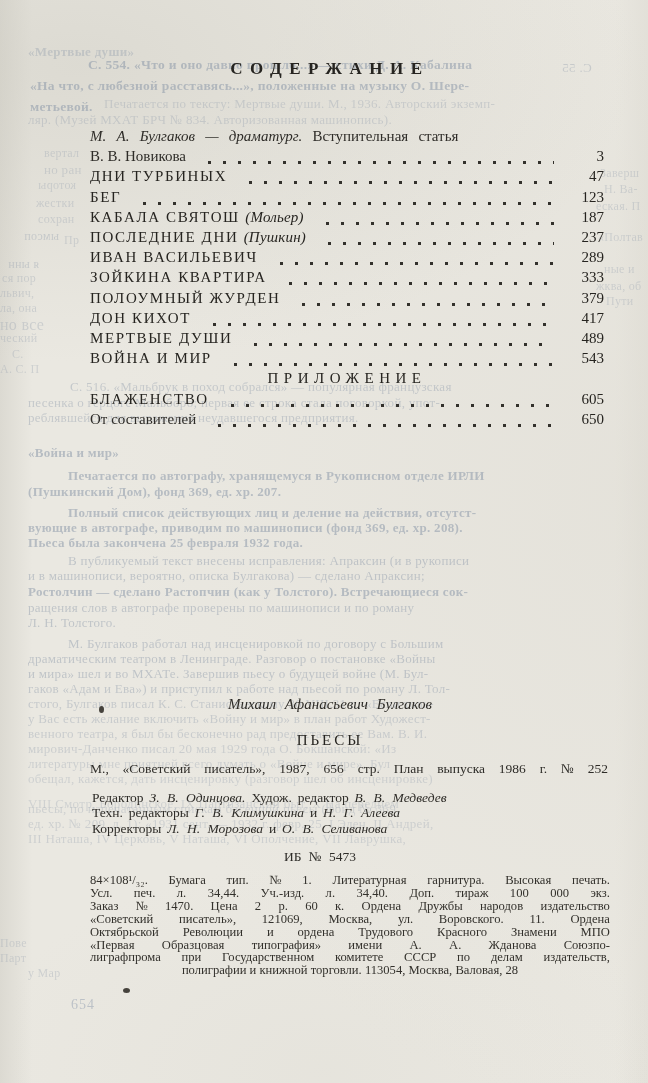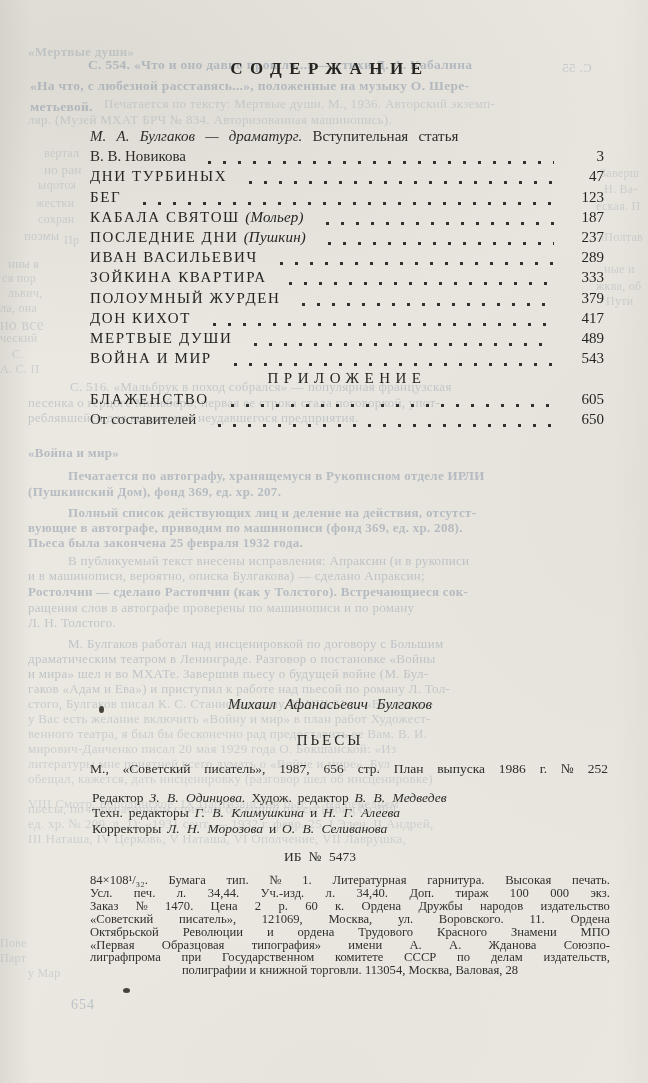--- a/index.html
+++ b/index.html
@@ -83,21 +83,21 @@
       <div class="ghost" style="left: 28px; top: 112px; font-size: 13px; opacity: 0.32;">ляр. (Музей МХАТ БРЧ № 834. Авторизованная машинопись).</div>
       <div class="ghost" style="left: 44px; top: 146px; font-size: 12px; opacity: 0.3;">вертал</div>
       <div class="ghost" style="left: 44px; top: 162px; font-size: 13px; opacity: 0.3;">но ран</div>
       <div class="ghost m" style="left: 38px; top: 178px; font-size: 12px; opacity: 0.3;">которы</div>
       <div class="ghost" style="left: 36px; top: 196px; font-size: 12px; opacity: 0.3;">жестки</div>
       <div class="ghost" style="left: 38px; top: 212px; font-size: 12px; opacity: 0.3;">сохран</div>
       <div class="ghost m" style="left: 24px; top: 229px; font-size: 12px; opacity: 0.35;">ымсоп</div>
       <div class="ghost" style="left: 64px; top: 233px; font-size: 12px; opacity: 0.3;">Пр</div>
       <div class="ghost m" style="left: 8px; top: 257px; font-size: 12px; opacity: 0.35;">я ынн</div>
       <div class="ghost" style="left: 2px; top: 271px; font-size: 12px; opacity: 0.3;">ся пор</div>
-      <div class="ghost" style="left: 0px; top: 286px; font-size: 12px; opacity: 0.3; padding-left: 8px;">львич,</div>
+      <div class="ghost" style="left: 0px; top: 286px; font-size: 12px; opacity: 0.3;">львич,</div>
       <div class="ghost" style="left: 0px; top: 301px; font-size: 12px; opacity: 0.3;">ла, она</div>
       <div class="ghost" style="left: 0px; top: 316px; font-size: 16px; opacity: 0.3;">но все</div>
       <div class="ghost" style="left: 0px; top: 331px; font-size: 12px; opacity: 0.3;">ческий</div>
       <div class="ghost" style="left: 12px; top: 347px; font-size: 12px; opacity: 0.3;">С.</div>
       <div class="ghost" style="left: 0px; top: 362px; font-size: 12px; opacity: 0.3;">А. С. П</div>
       <div class="ghost" style="left: 600px; top: 166px; font-size: 12px; opacity: 0.3;">Заверш</div>
       <div class="ghost" style="left: 604px; top: 182px; font-size: 12px; opacity: 0.3;">Н. Ва-</div>
       <div class="ghost" style="left: 596px; top: 199px; font-size: 12px; opacity: 0.3;">еская. П</div>
       <div class="ghost" style="left: 598px; top: 230px; font-size: 12px; opacity: 0.3;">«Полтав</div>
       <div class="ghost" style="left: 604px; top: 262px; font-size: 12px; opacity: 0.3;">ные и</div>

